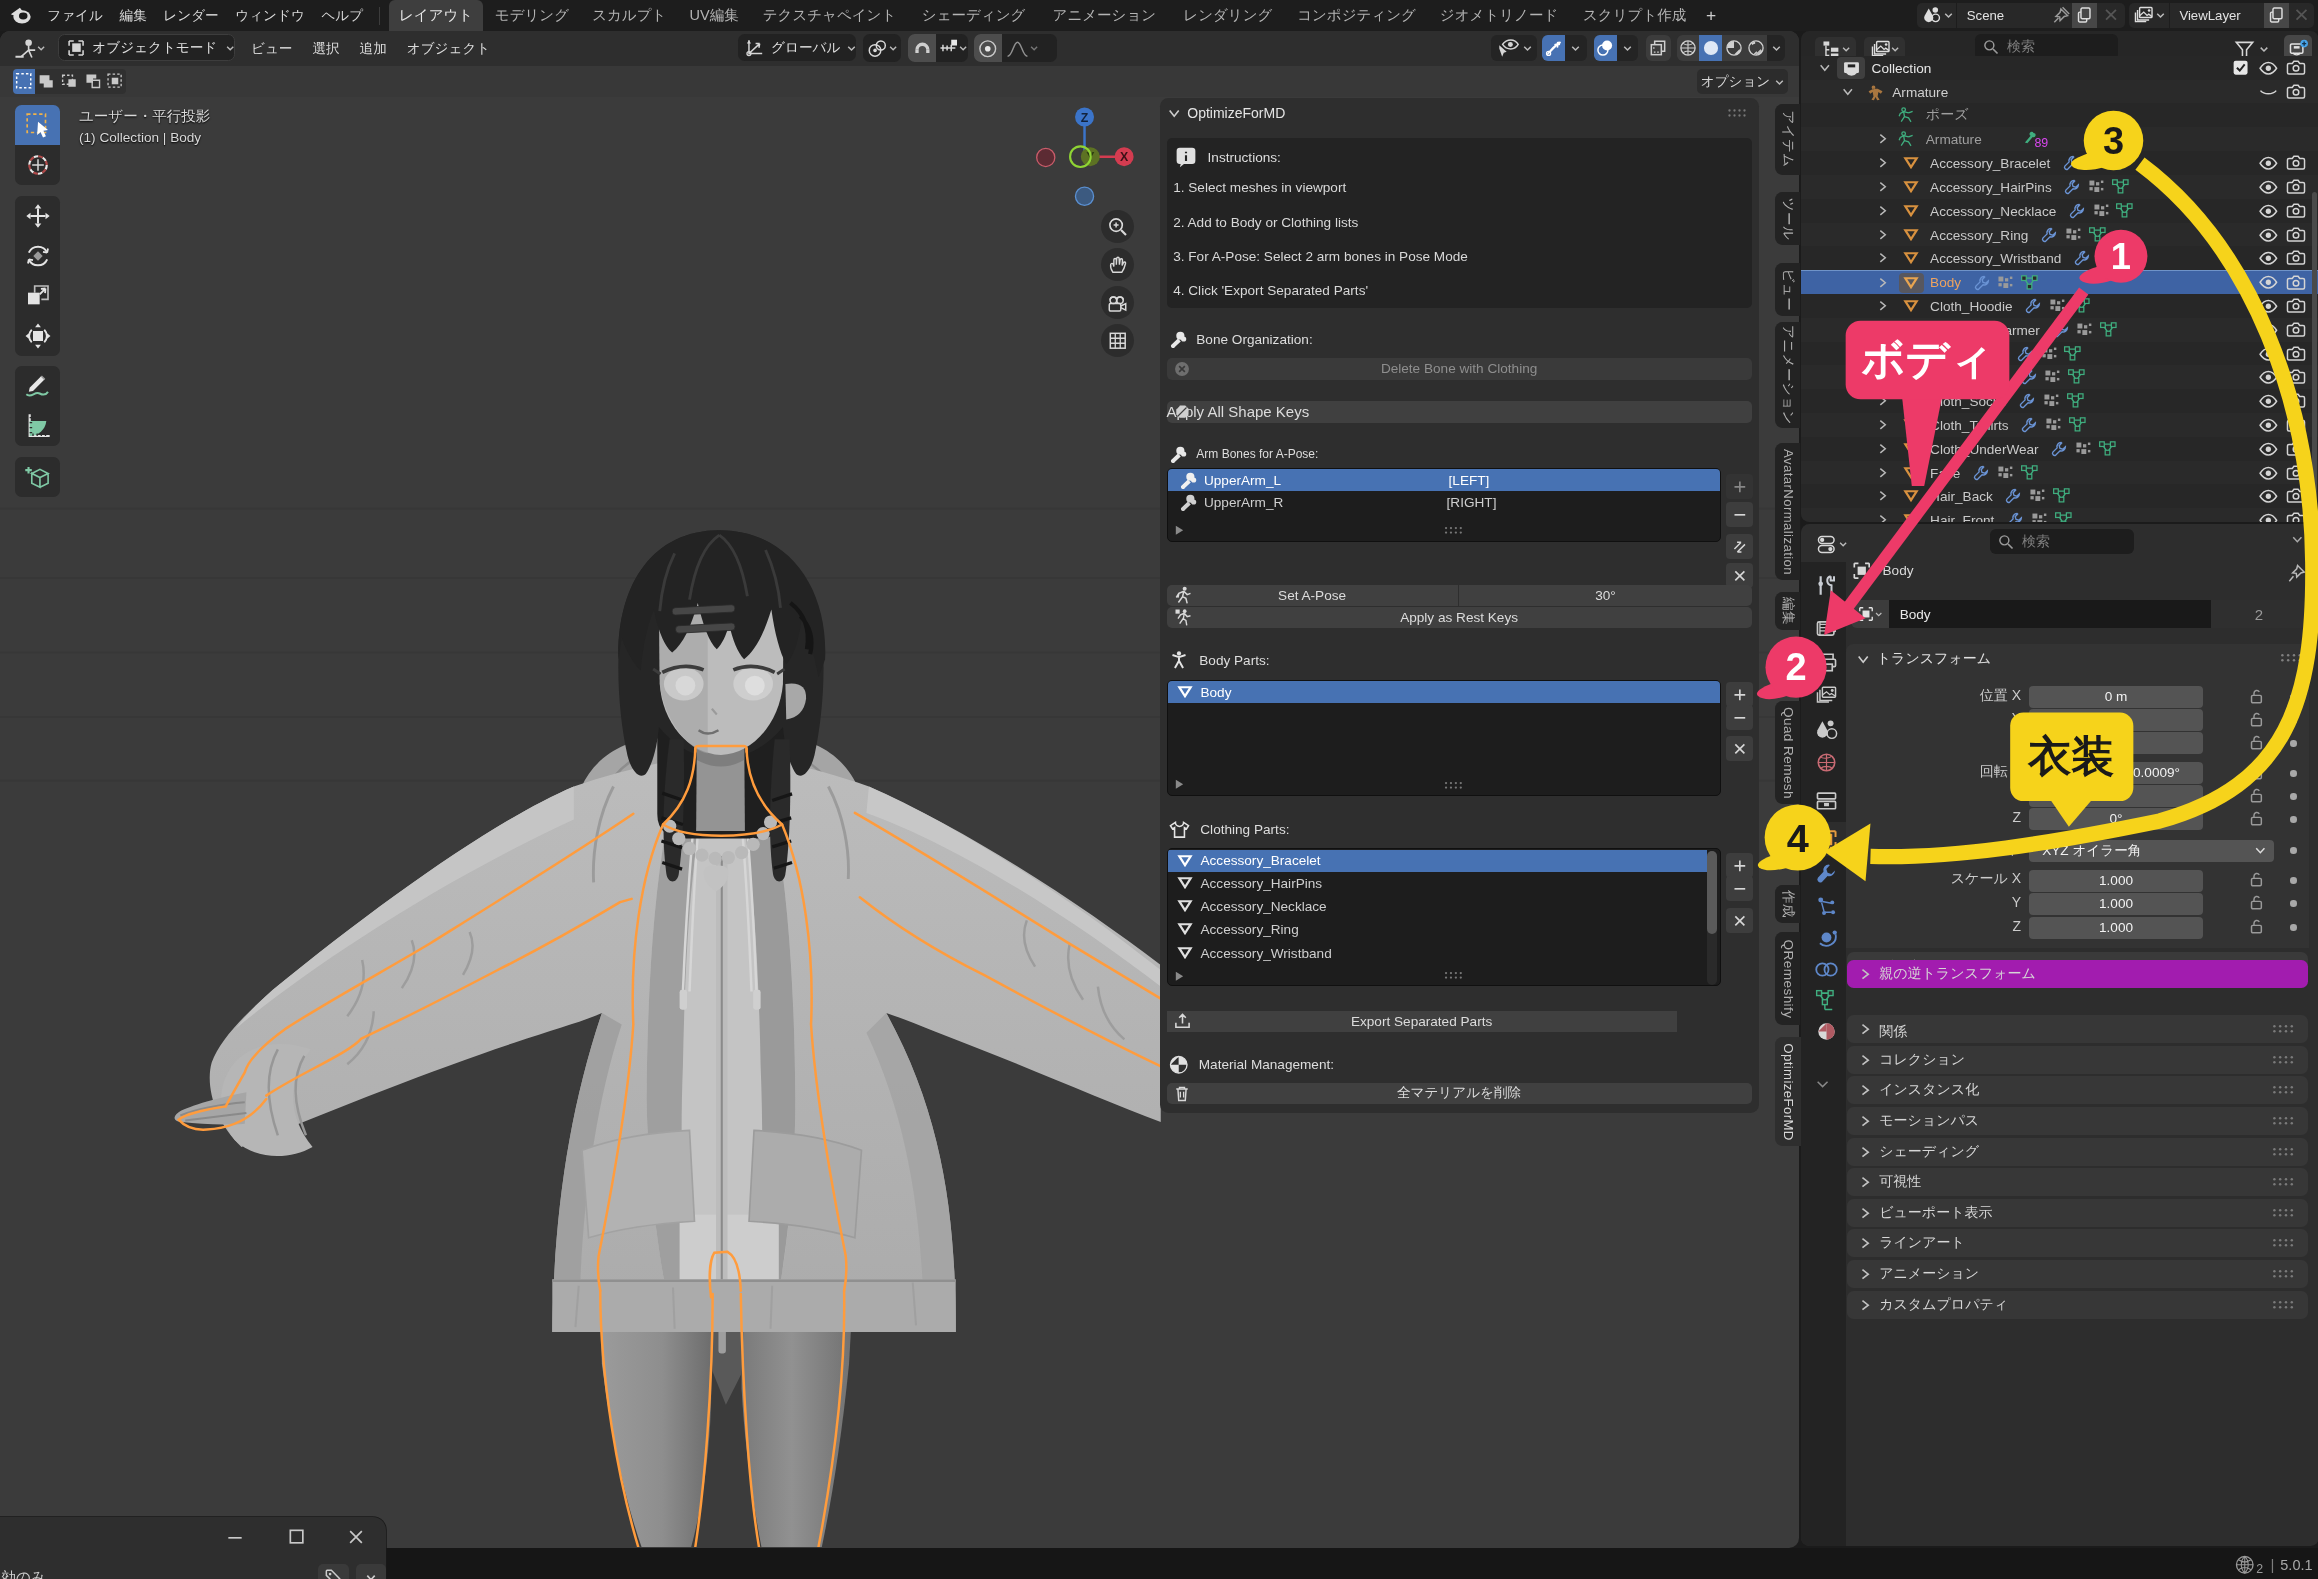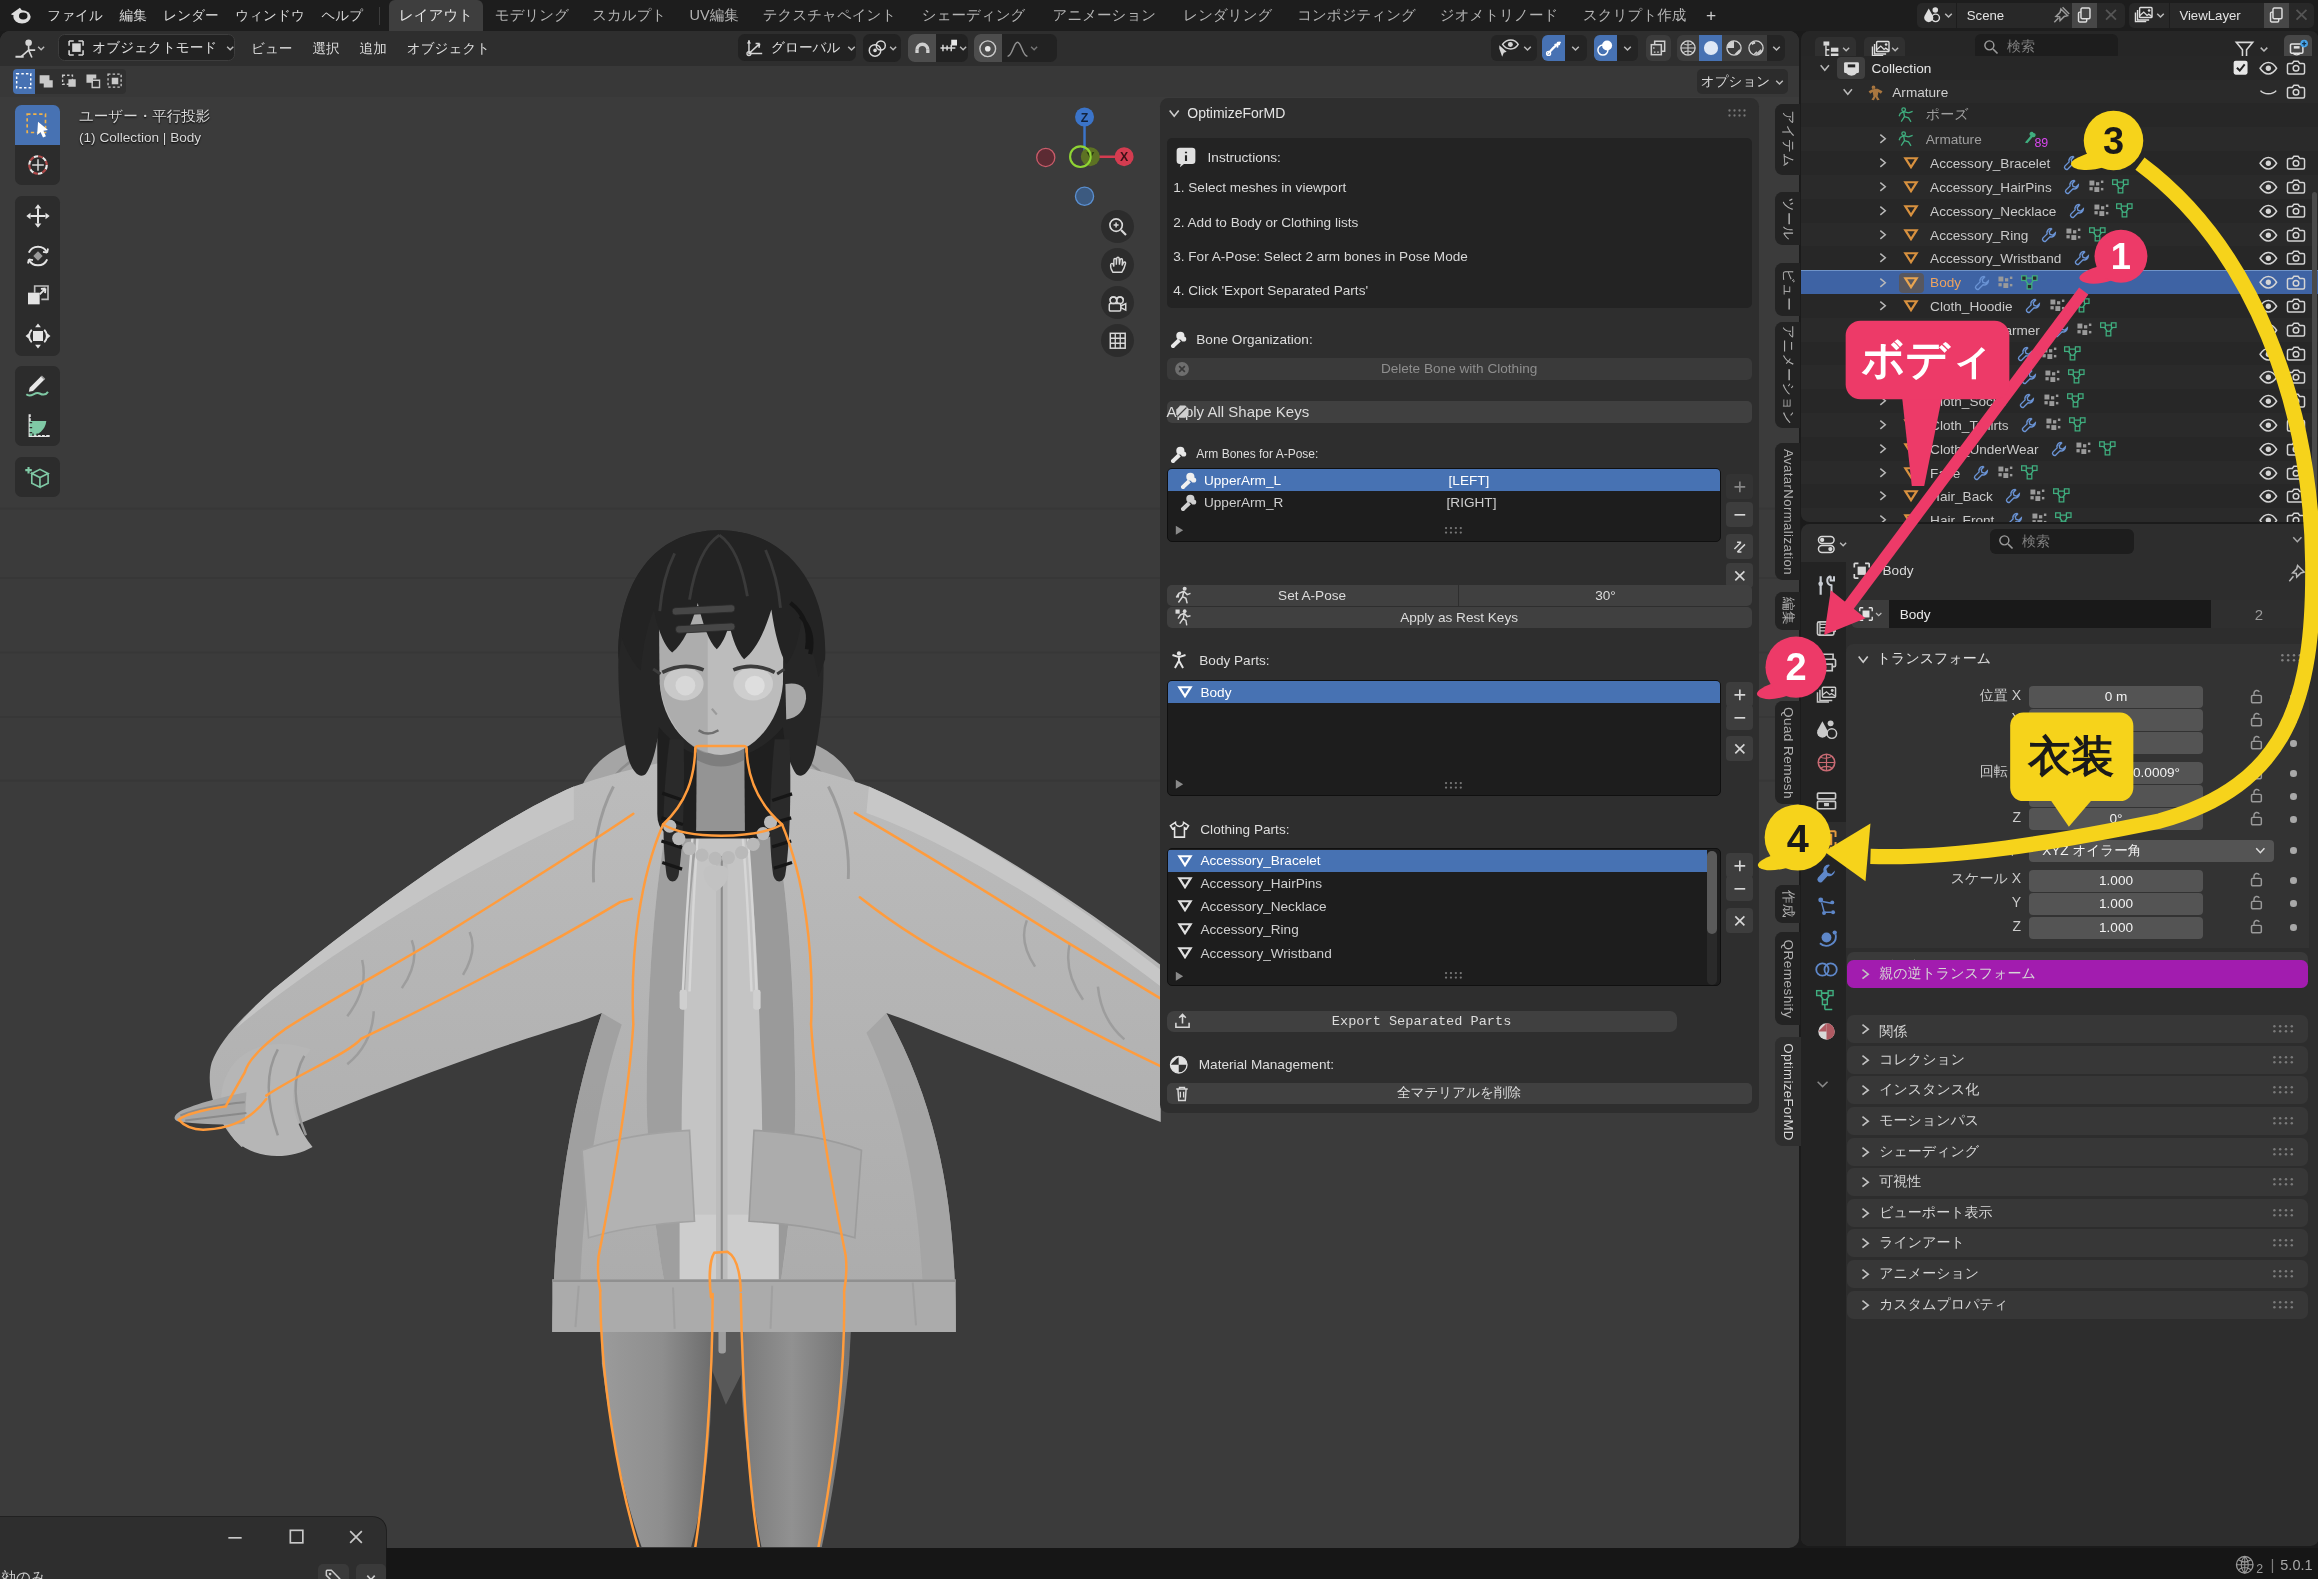--- a/index.html
+++ b/index.html
@@ -824,21 +824,21 @@
       <div class="abs row" style="left:566px;top:778px;width:27px;height:25px;background:#3d3d3d;border-radius:4.1px;justify-content:center;">
         <svg width="15.7" height="15.7" viewBox="0 0 19 19">
           <path d="M3 9.5 h13" stroke="#d6d6d6" stroke-width="2"></path>
         </svg>
       </div>
       <div class="abs row" style="left:566px;top:810px;width:27px;height:25px;background:#3d3d3d;border-radius:4.1px;justify-content:center;">
         <svg width="15.7" height="15.7" viewBox="0 0 19 19">
           <path d="M4 4 L15 15 M15 4 L4 15" stroke="#d6d6d6" stroke-width="2"></path>
         </svg>
       </div>
-      <div class="abs row" style="left:6.6px;top:913px;width:510px;height:20.7px;background:#404040;border-radius:7px;font-family:Liberation Mono, monospace;">
+      <div class="abs row" style="left:6.6px;top:913px;width:510px;height:20.7px;background:#404040;border-radius:0;">
     <span class="row" style="position:absolute;left:6.6px;">
           <svg width="19" height="19" viewBox="0 0 23 23">
             <path d="M11.5 14 V3.5 M7.5 7 L11.5 3 L15.5 7" fill="none" stroke="#d8d8d8" stroke-width="1.9"></path>
             <path d="M3.5 13 v5.5 h16 V13" fill="none" stroke="#d8d8d8" stroke-width="1.9"></path>
           </svg>
         </span>
     <span style="flex:1;text-align:center;font-size:13.6px;color:#dcdcdc;">Export Separated Parts</span>
       </div>
       <div class="abs row" style="left:8.3px;top:956px;">
         <svg width="21.5" height="21.5" viewBox="0 0 26 26">

